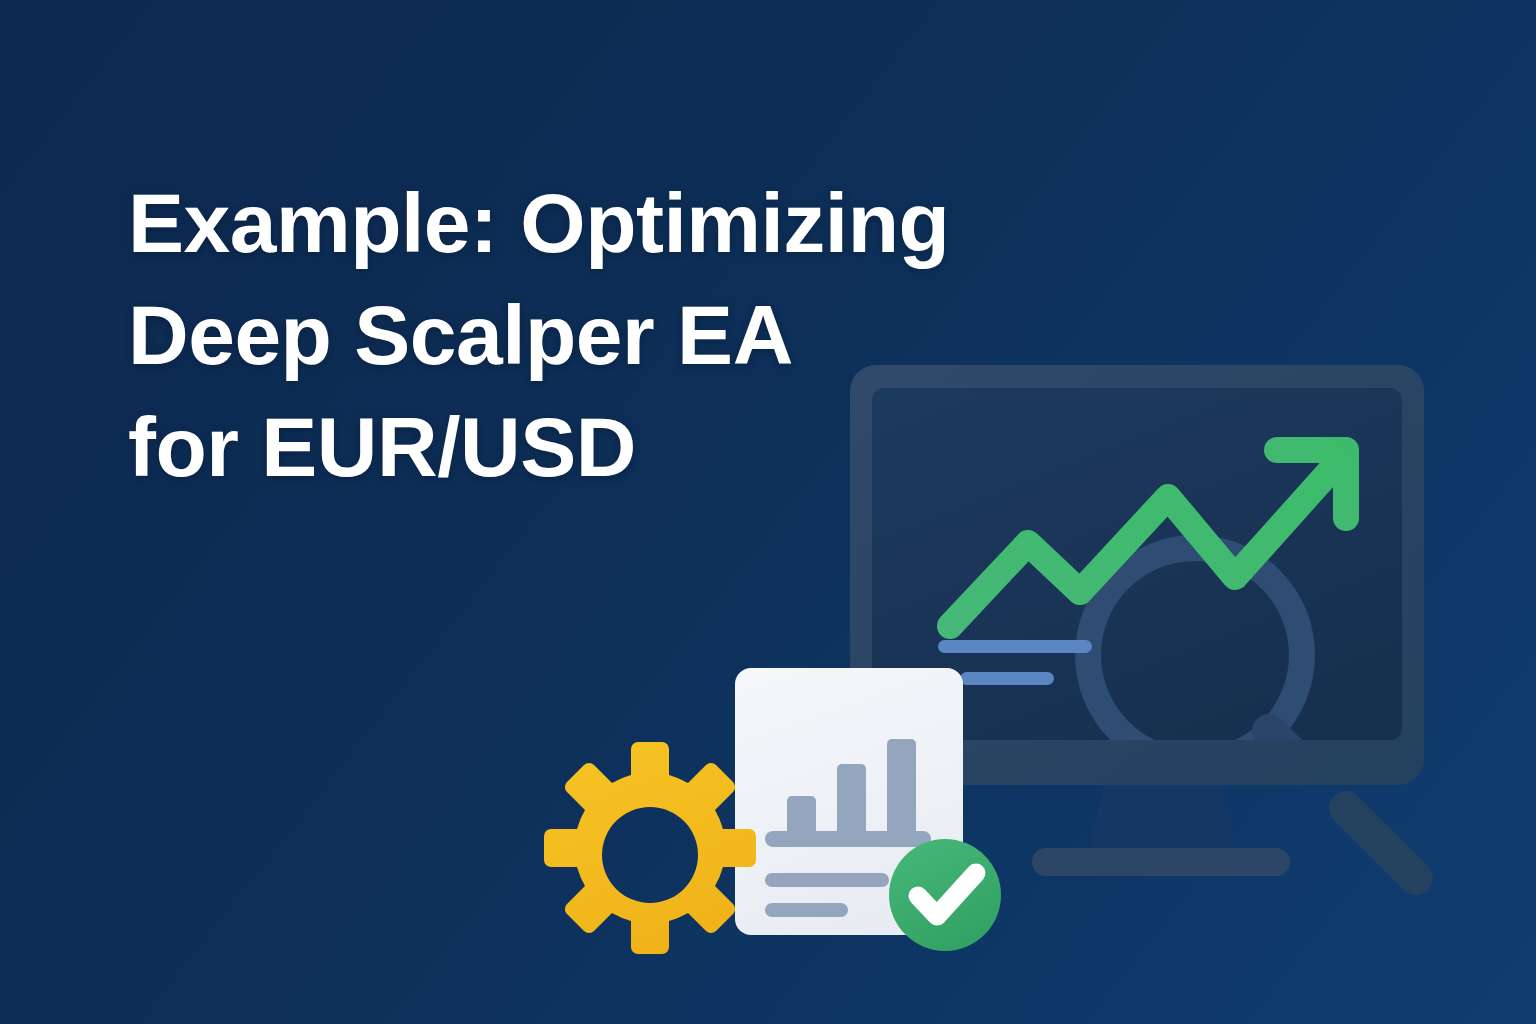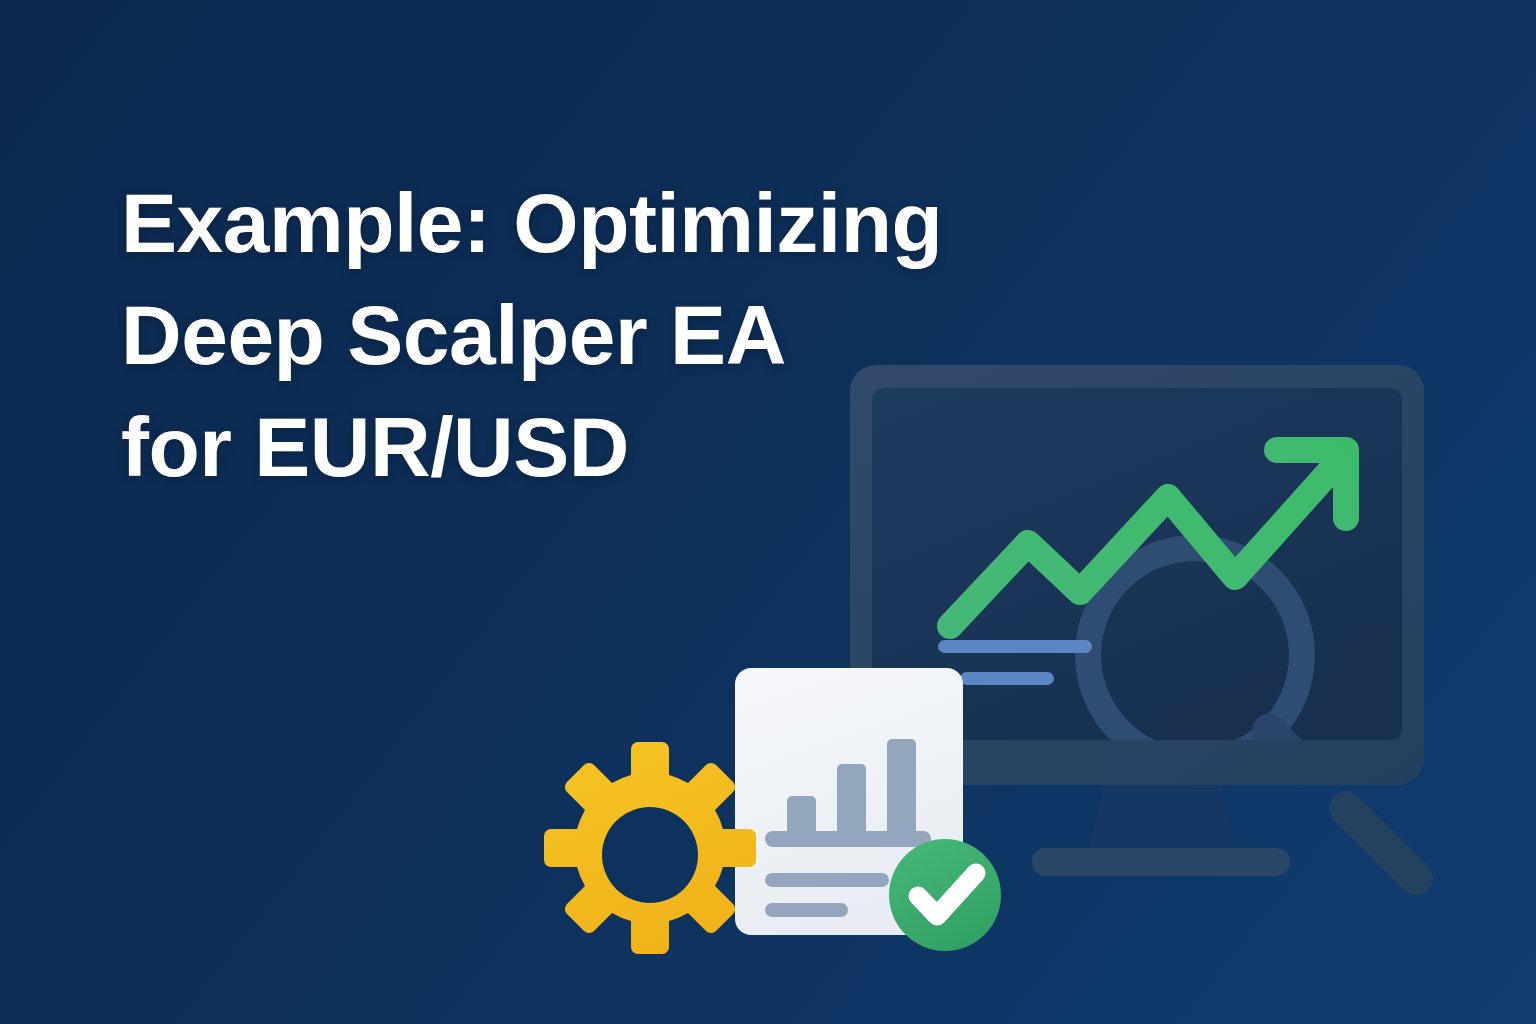--- a/index.html
+++ b/index.html
@@ -15,21 +15,21 @@
     font-family: "Liberation Sans", sans-serif;
     background: radial-gradient(ellipse 120% 110% at 18% 8%, #0e2b52 0%, #0d2e58 38%, #0d3565 68%, #0e3c6f 100%);
   }
   #bg-gradient {
     position: absolute;
     inset: 0;
     background: linear-gradient(128deg, #0d2950 0%, #0d2e57 40%, #0e3664 72%, #0f3d72 100%);
   }
   #hero-title {
     position: absolute;
-    left: 121px;
+    left: 128px;
     top: 112px;
     width: 1030px;
     color: #ffffff;
     font-size: 84px;
     font-weight: bold;
     line-height: 1.33;
     letter-spacing: -0.5px;
     white-space: pre-line;
     text-shadow: 0 2px 10px rgba(0,0,0,0.25);
   }

